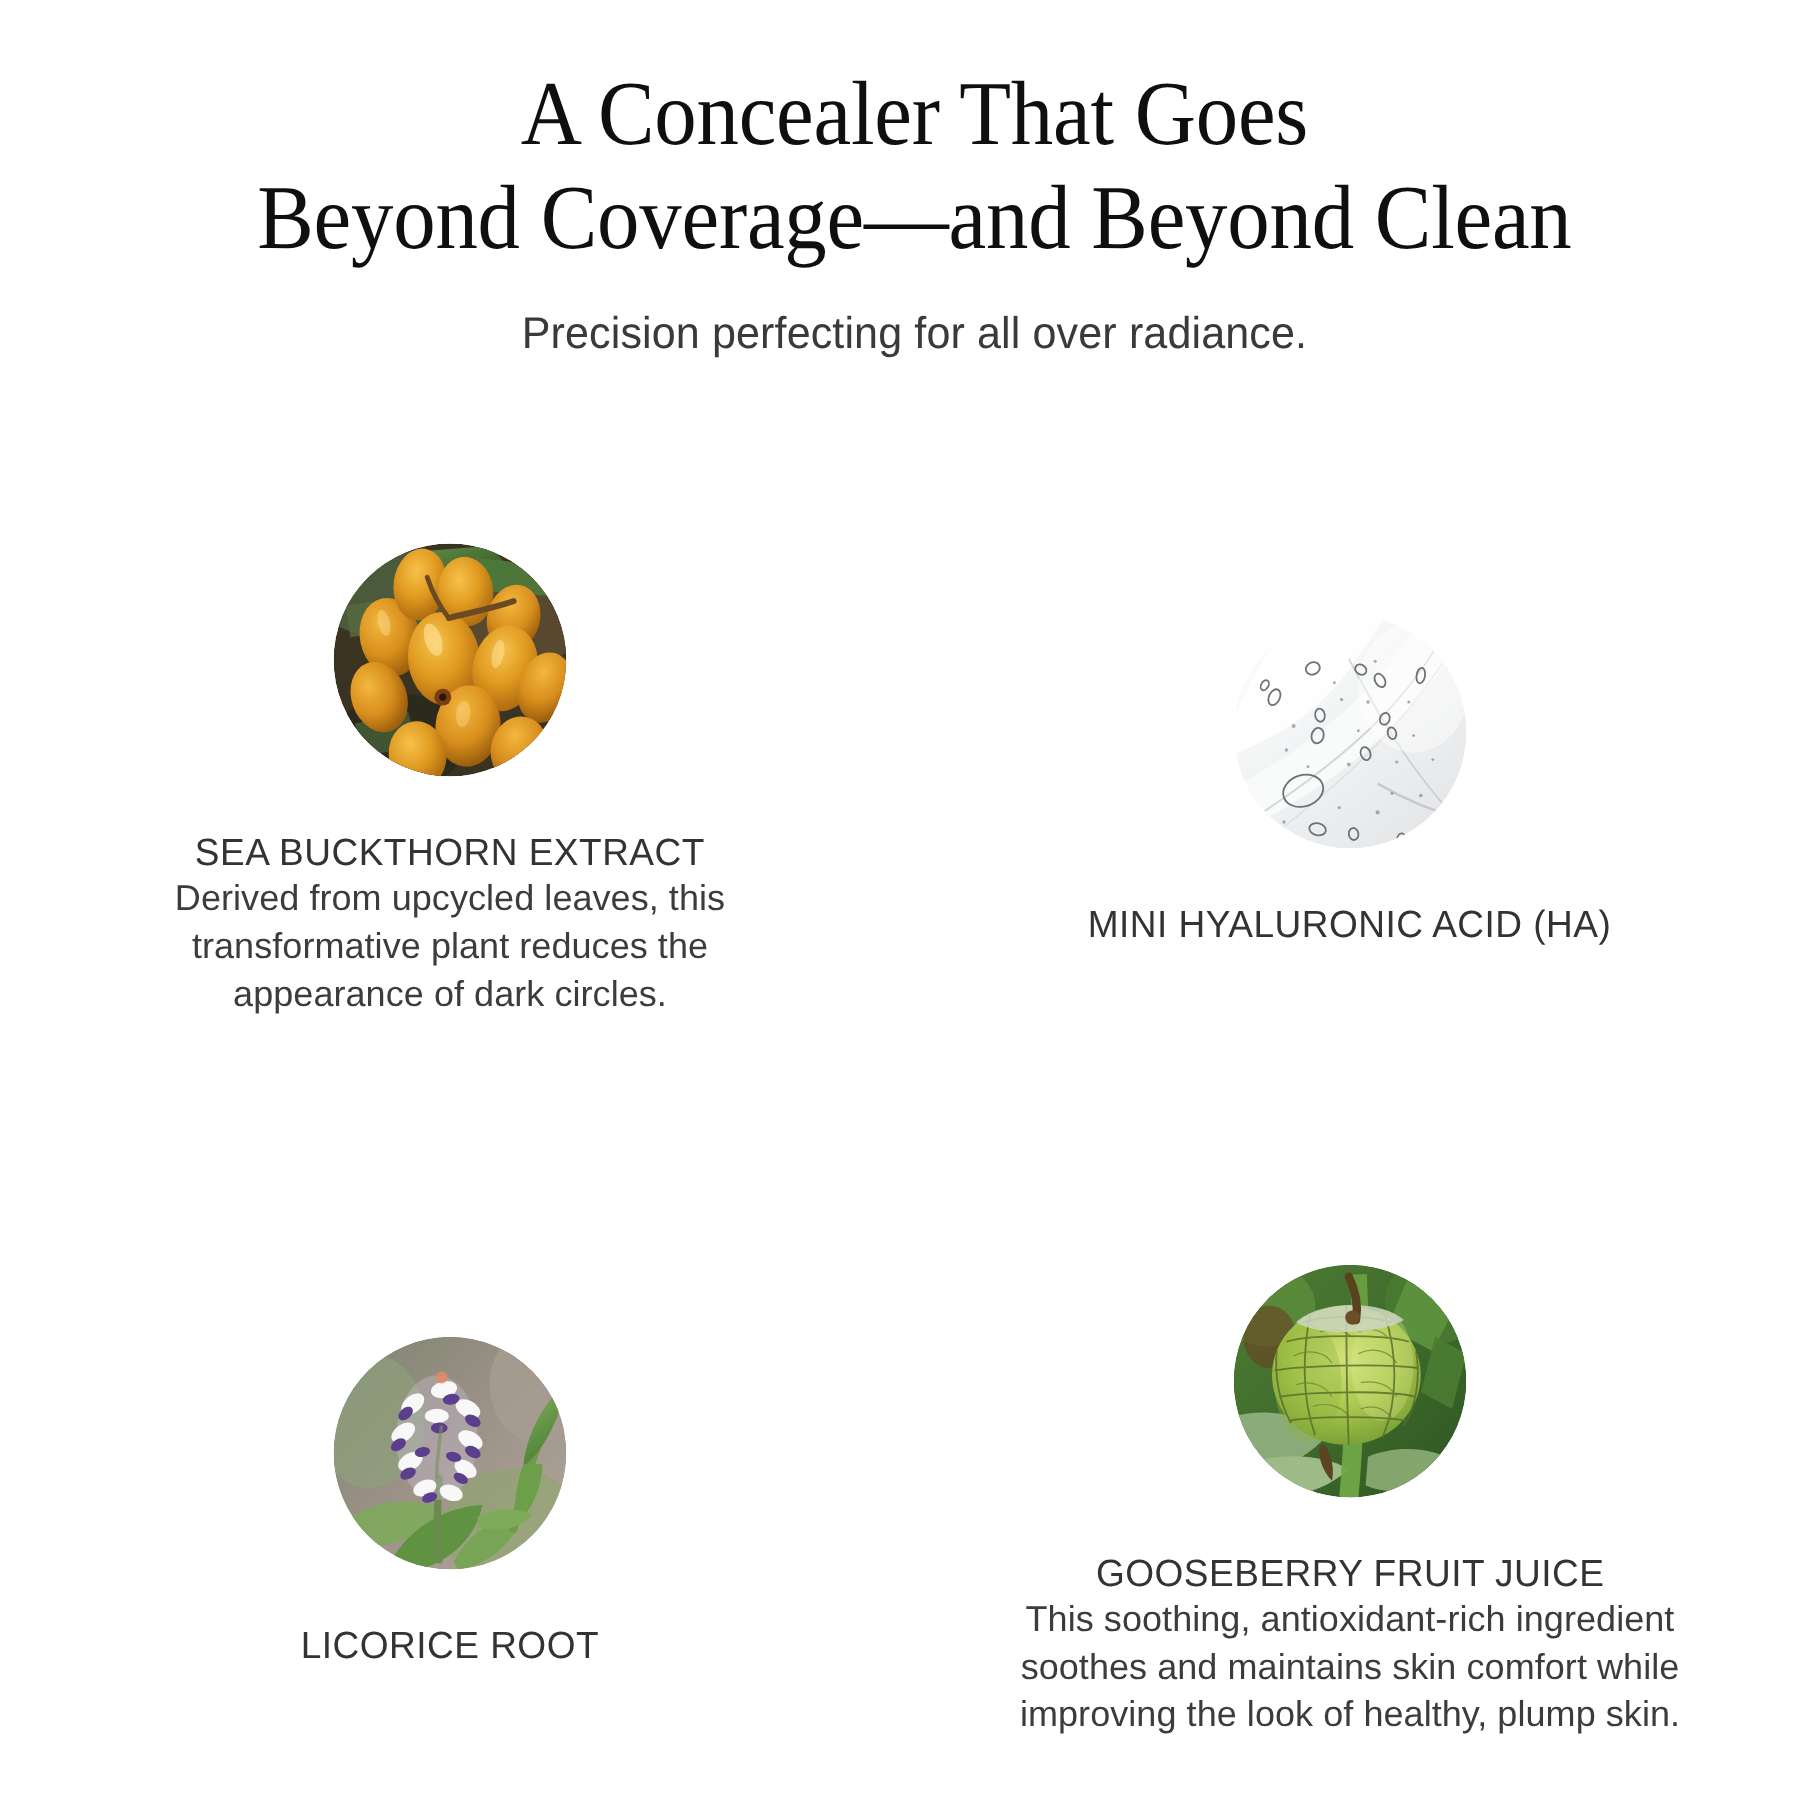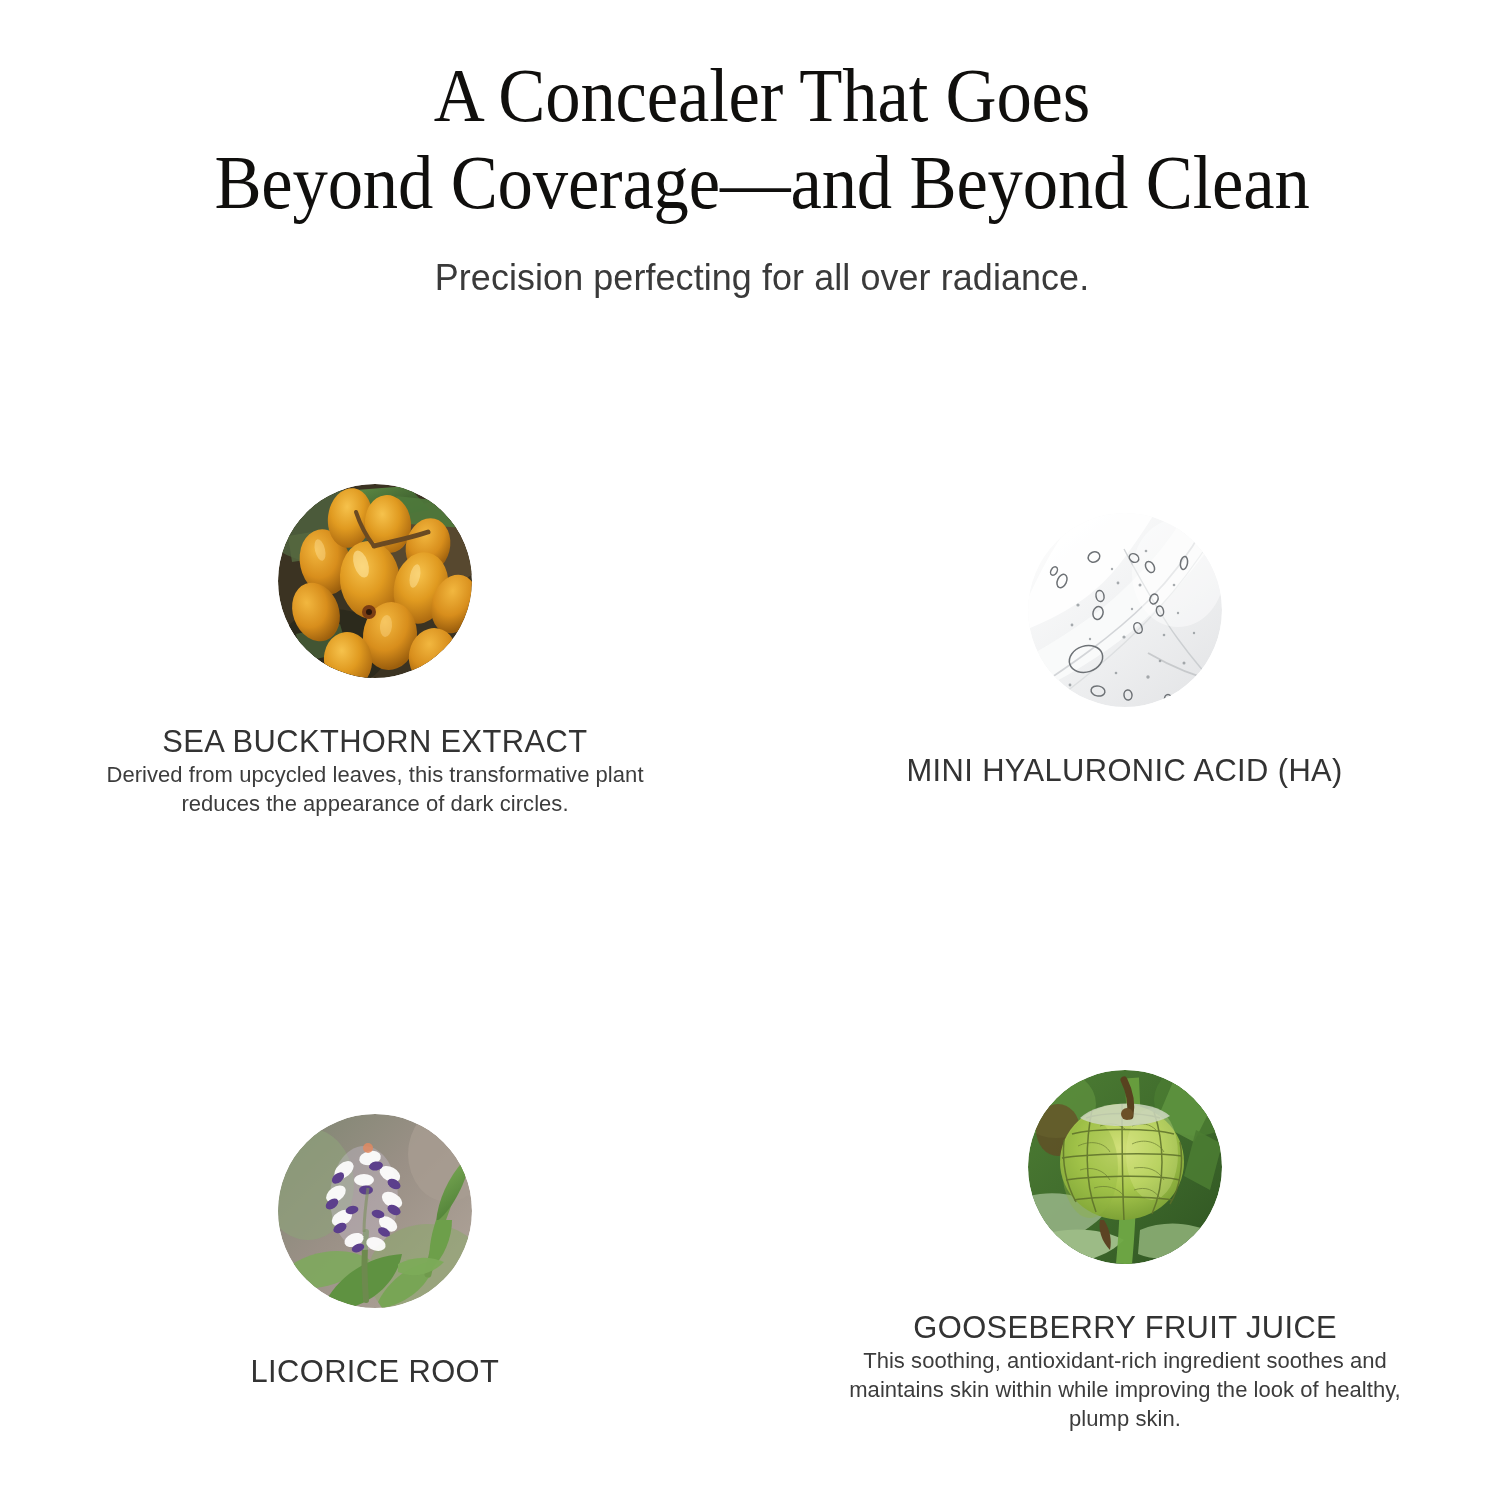--- a/index.html
+++ b/index.html
@@ -92,21 +92,21 @@
     margin-top: 45px;
     font-size: 31.5px;
     font-weight: 400;
     color: #333333;
     letter-spacing: 0.4px;
     text-align: center;
     white-space: nowrap;
     transform: scaleX(0.98);
   }
   .card-body {
-    font-size: 22px;
+    font-size: 30px;
     line-height: 1.33;
     font-weight: 400;
     color: #3c3c3c;
     text-align: center;
     width: 540px;
     letter-spacing: 0.05px;
   }
   .card-body.wide { width: 570px; }
 </style>
 </head>
@@ -390,17 +390,17 @@
 
             <path d="M52 48 C70 30 122 28 142 46 C122 58 72 60 52 48 Z" fill="#cdd6c0" opacity="0.85"></path>
             <path d="M96 10 C102 22 104 34 102 46" stroke="#58421f" stroke-width="7" fill="none" stroke-linecap="round"></path>
             <circle cx="99" cy="44" r="6" fill="#6b5027"></circle>
 
             <path d="M76 150 C82 160 84 170 82 180 C74 172 70 160 72 150 Z" fill="#5c4423"></path>
           </g>
         </svg>
       </div>
       <div class="card-title">GOOSEBERRY FRUIT JUICE</div>
-      <div class="card-body wide">This soothing, antioxidant-rich ingredient soothes and maintains skin within while improving the look of healthy, plump skin.</div>
+      <div class="card-body wide">This soothing, antioxidant-rich ingredient soothes and maintains skin comfort while improving the look of healthy, plump skin.</div>
     </div>
 
   </div>
 </div>
 
 </body></html>

